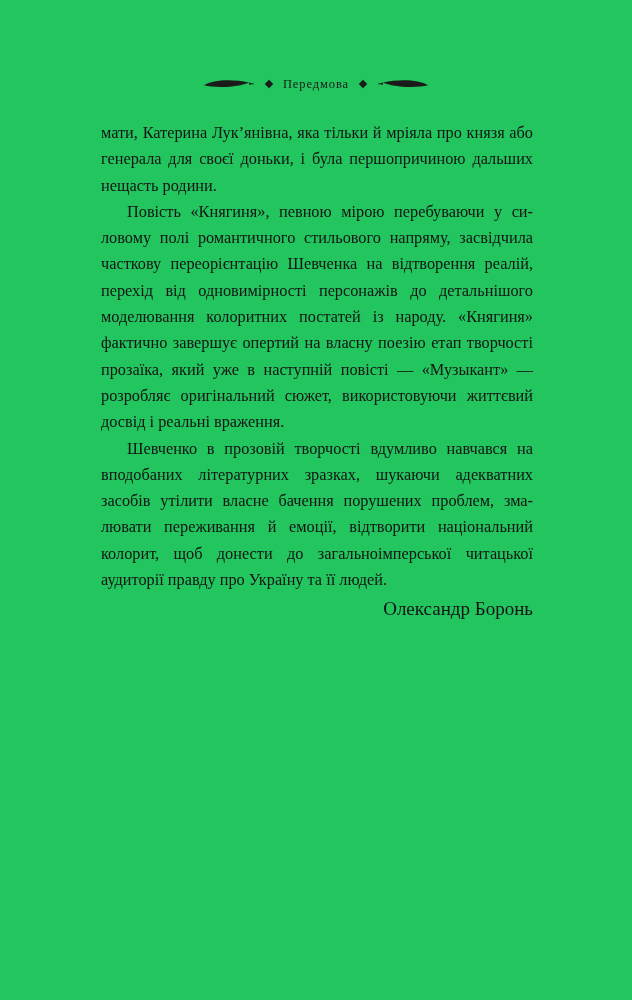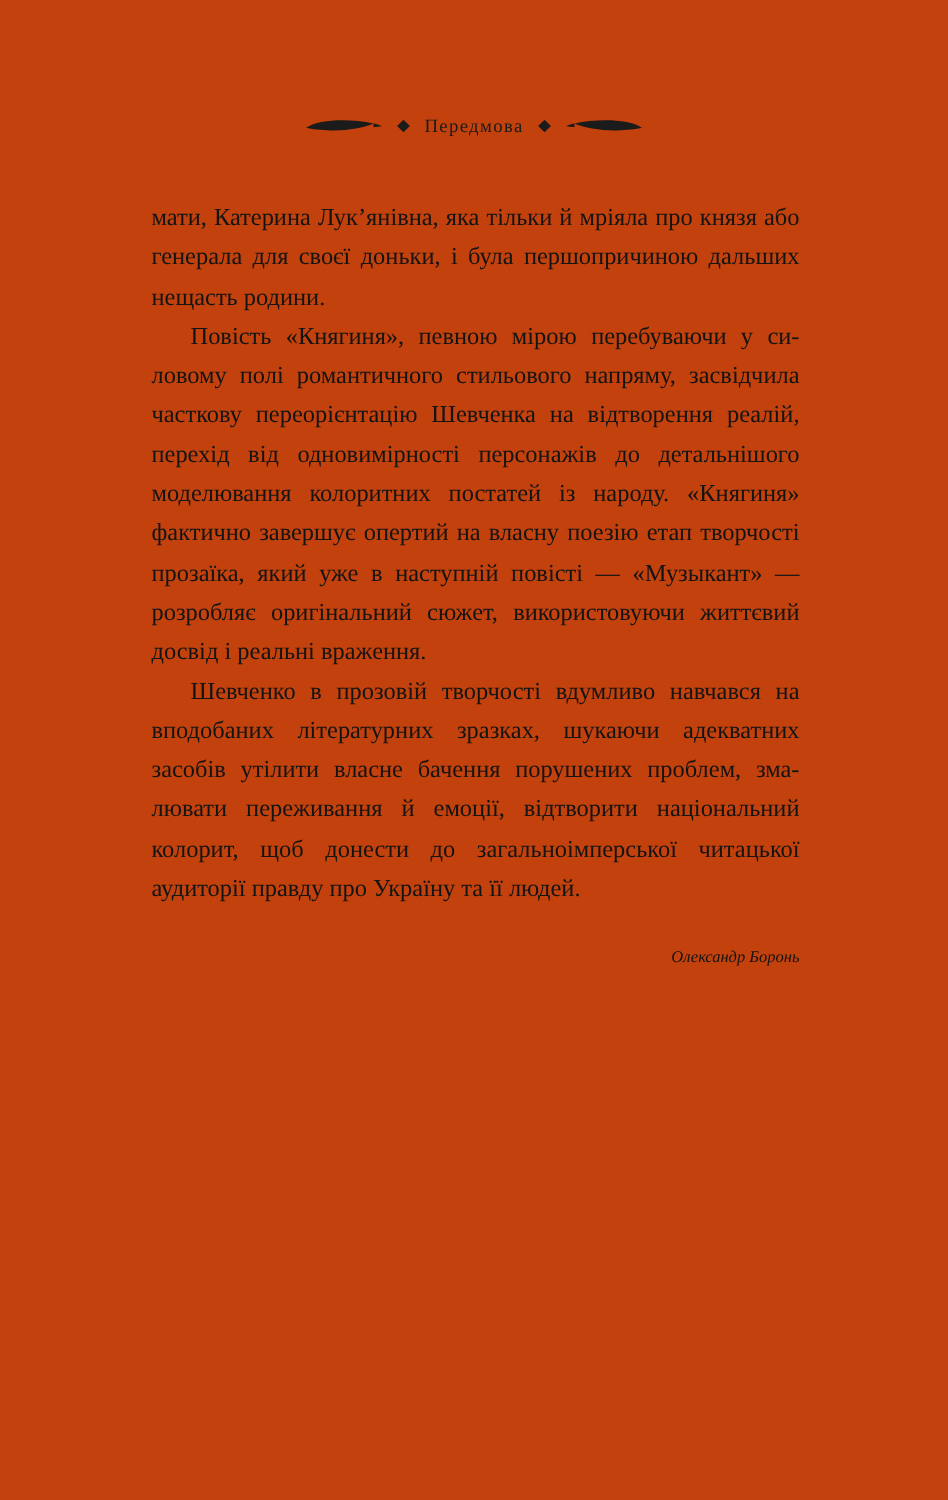--- a/index.html
+++ b/index.html
@@ -14,21 +14,21 @@
     color: #1a1a1a;
     position: relative;
     overflow: hidden;
   }
   .page {
     width: 632px;
     height: 1000px;
     box-sizing: border-box;
     padding: 0;
     position: relative;
-    background: #c2410c;
+    background: #22c55e;
   }
 
   
   .running-head {
     position: absolute;
     top: 74px;
     left: 0;
     width: 632px;
     display: flex;
     align-items: center;
@@ -52,42 +52,41 @@
     width: 6px;
     height: 6px;
     background: #1b1b1b;
     transform: rotate(45deg);
     margin: 0 2px;
   }
 
   
   .text-block {
     position: absolute;
-    top: 132px;
+    top: 120px;
     left: 101px;
     width: 432px;
   }
   .para {
     font-size: 16.3px;
     line-height: 26.3px;
     text-align: justify;
     text-justify: inter-word;
     margin: 0;
     hyphens: manual;
     color: #141414;
   }
   .para.indent {
     text-indent: 26px;
   }
   .signature {
-    margin-top: 20px;
-    font-size: 11px;
+    margin-top: 3px;
+    font-size: 19px;
     line-height: 26.3px;
     text-align: right;
-    font-style: italic;
     color: #141414;
   }
 </style>
 </head>
 <body>
 
 <div class="page">
 
   <div class="running-head">
     <span class="ornament">

